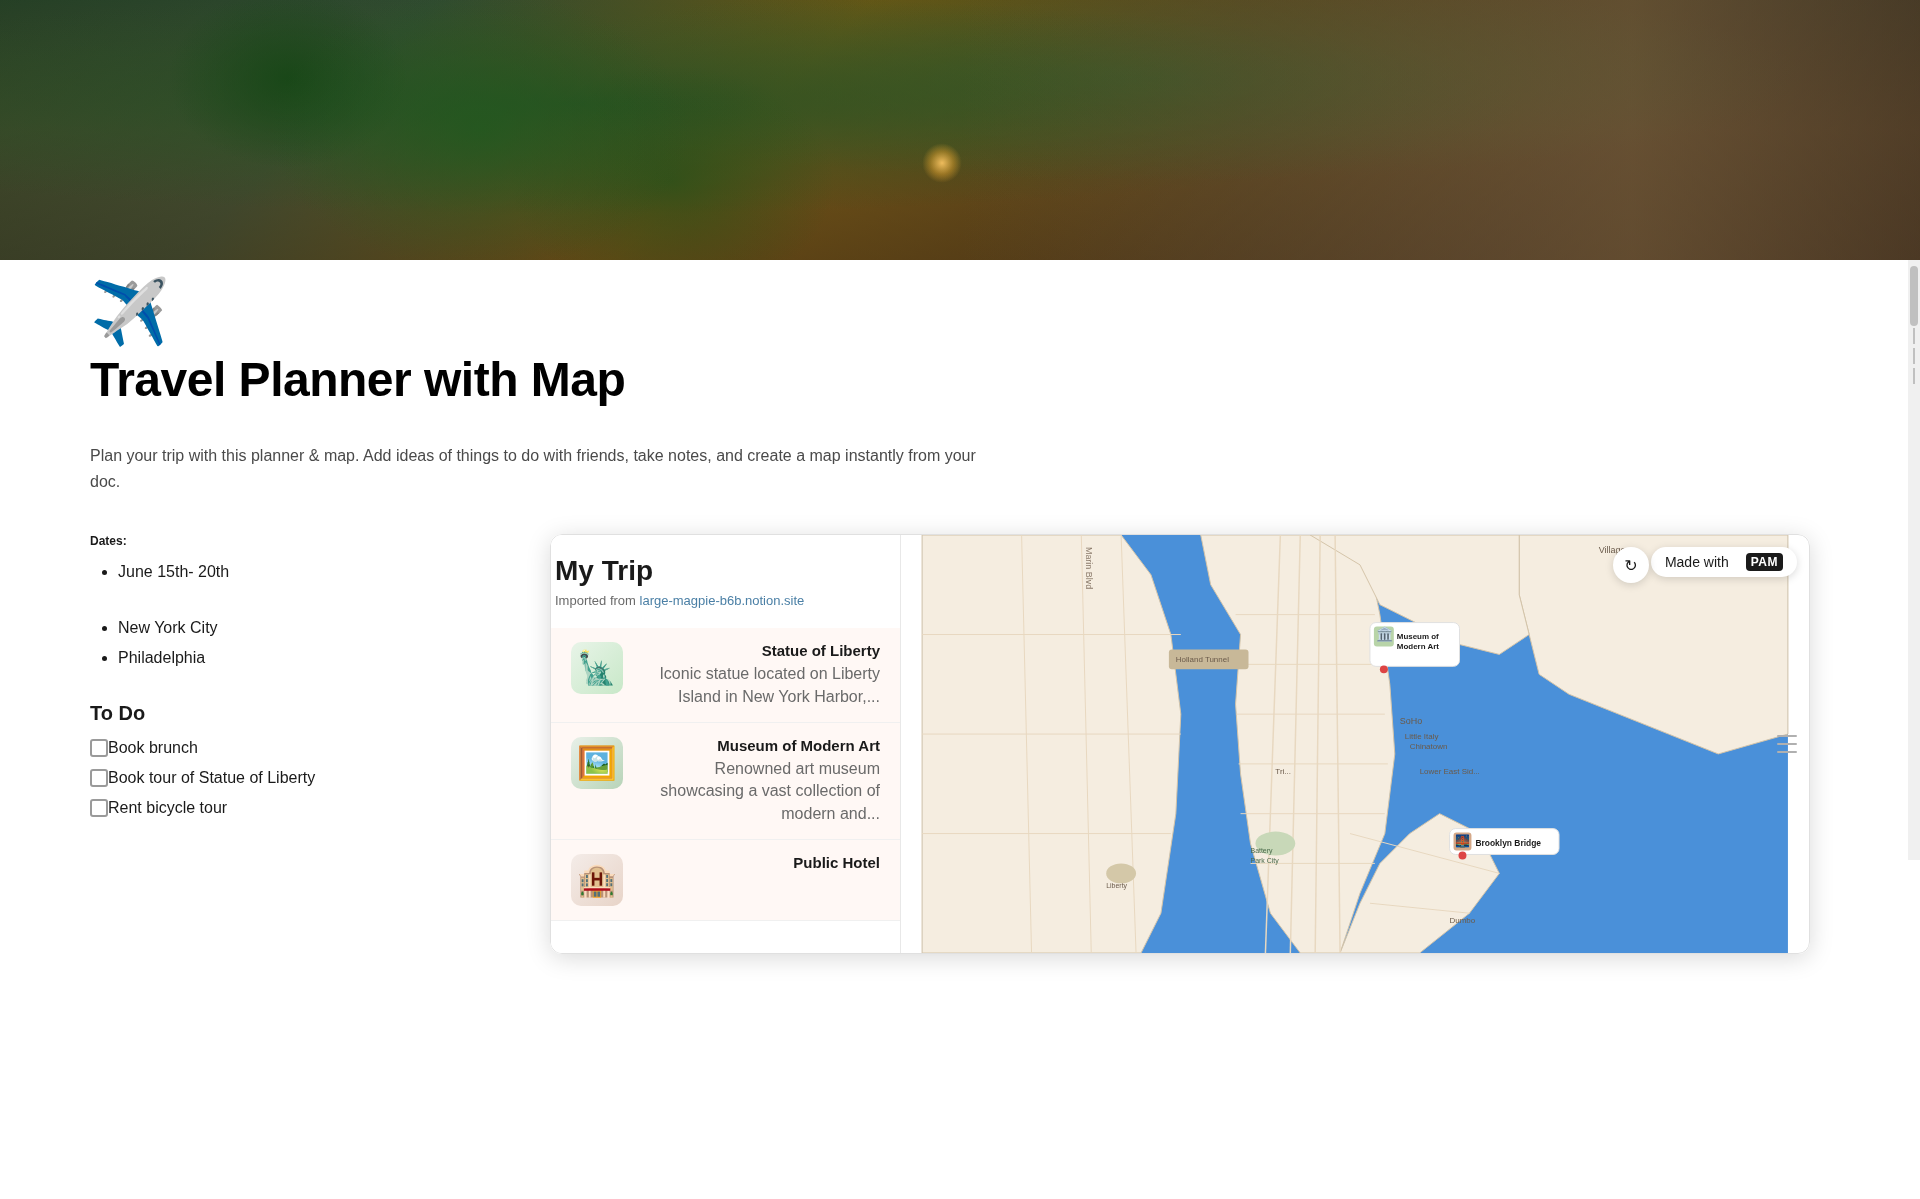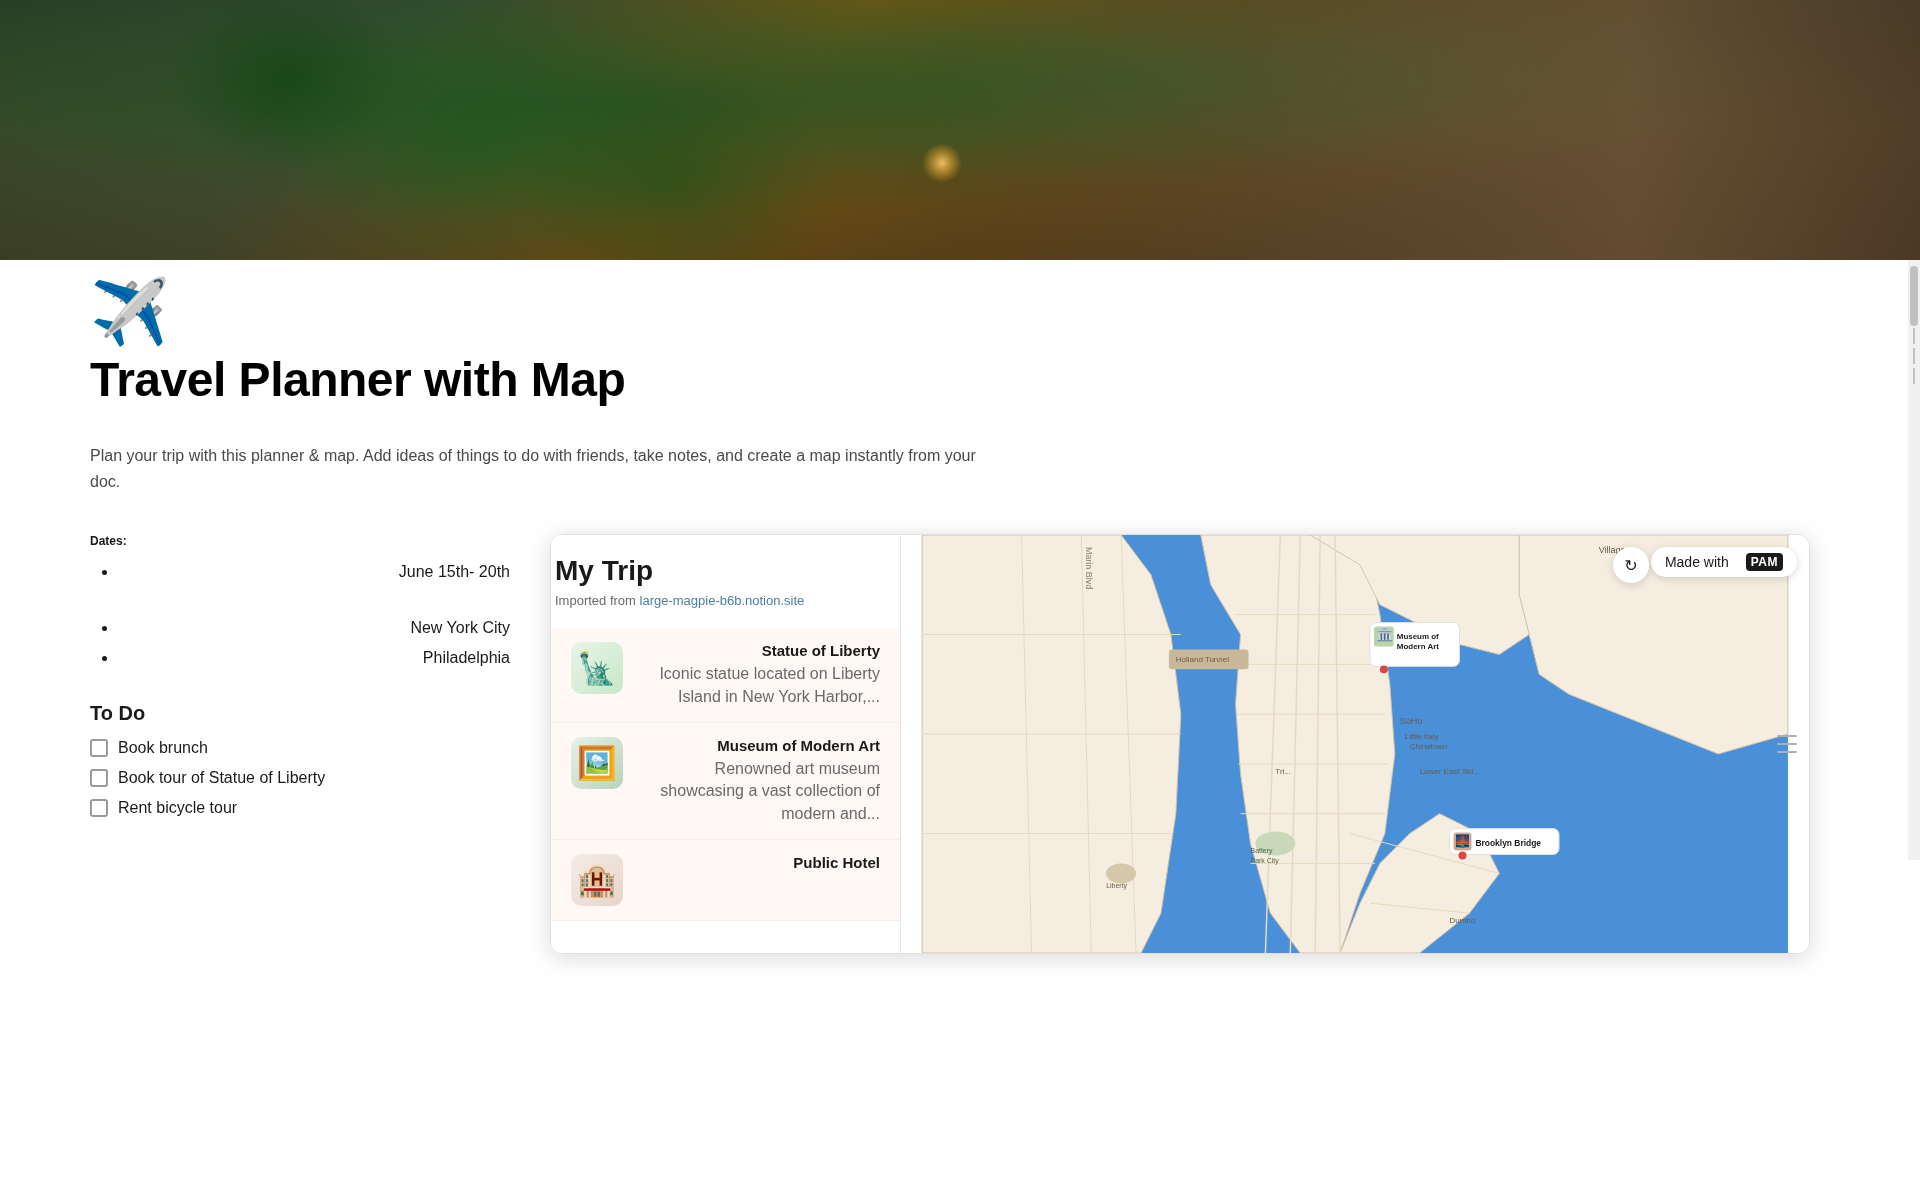--- a/index.html
+++ b/index.html
@@ -140,21 +140,20 @@
       font-weight: 700;
       color: #1a1a1a;
       margin-bottom: 12px;
     }
 
     
     .bullet-list {
       list-style: disc;
       padding-left: 28px;
       margin-bottom: 32px;
-      text-align: right;
     }
     .bullet-list li {
       font-size: 16px;
       color: #1a1a1a;
       margin-bottom: 6px;
       line-height: 1.5;
     }
 
     
     .todo-section {
@@ -162,21 +161,20 @@
     }
     .todo-heading {
       font-size: 20px;
       font-weight: 700;
       color: #1a1a1a;
       margin-bottom: 14px;
     }
     .todo-item {
       display: flex;
       align-items: flex-start;
-      gap: 10px;
       margin-bottom: 12px;
     }
     .todo-checkbox {
       width: 18px;
       height: 18px;
       border: 2px solid #9a9a9a;
       border-radius: 3px;
       flex-shrink: 0;
       background: white;
       cursor: pointer;

